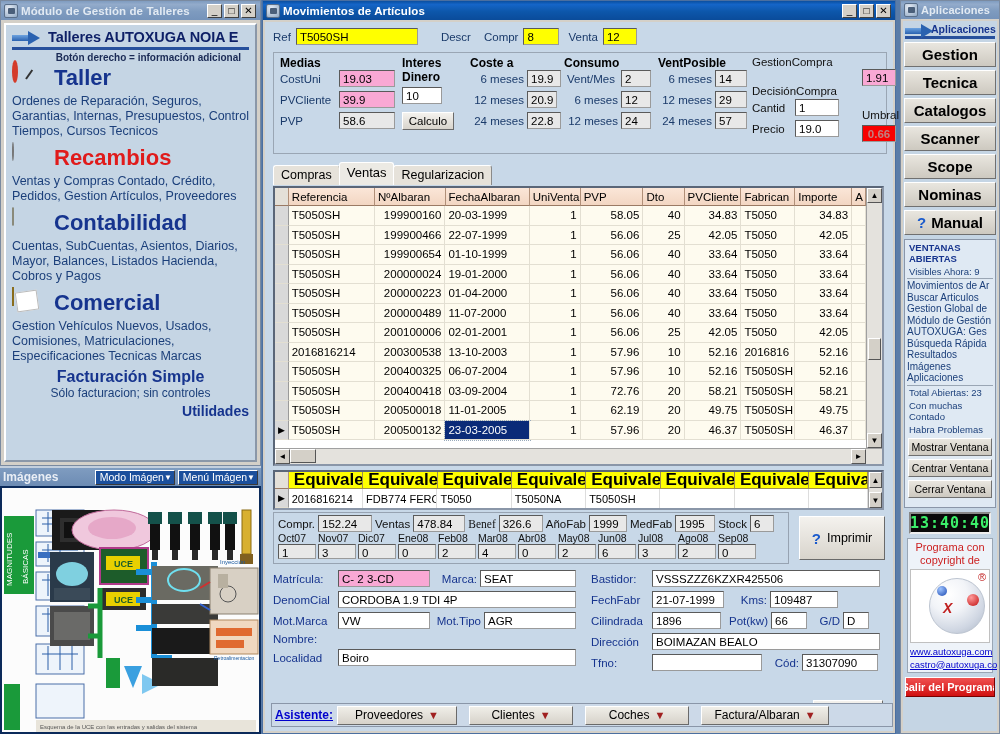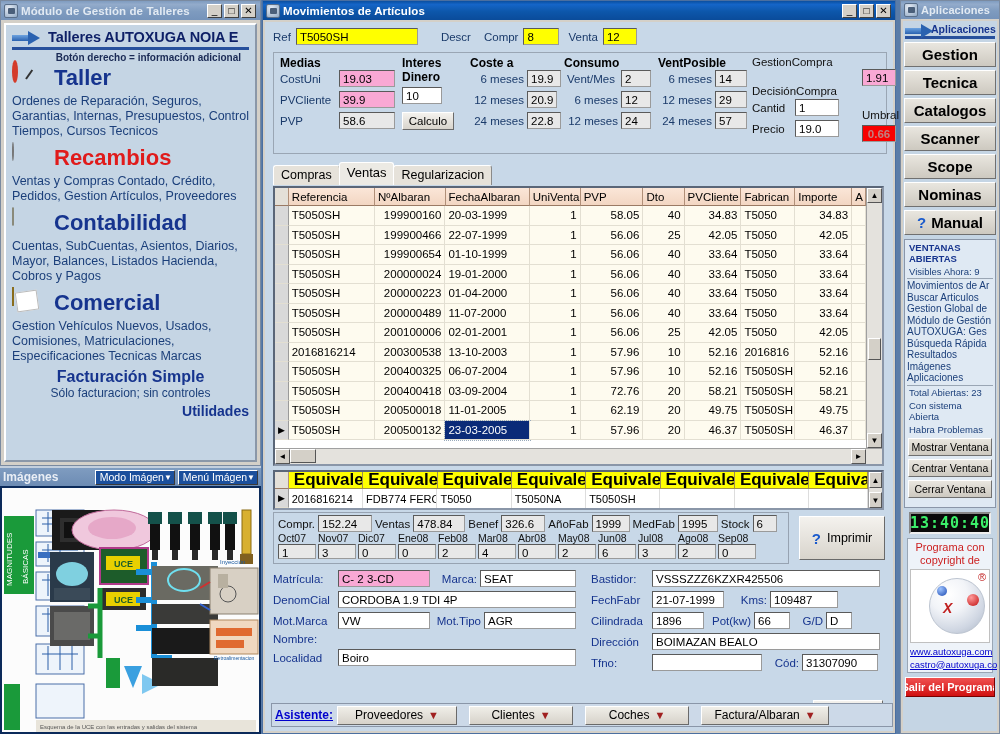--- a/index.html
+++ b/index.html
@@ -749,21 +749,21 @@
           <div class="sb-btn" style="height:16px;position:absolute;bottom:0;left:0;right:0">▼</div>
         </div>
       </div>
 
       <div id="stats">
         <div class="srow" id="summaryRow">
             <span class="lbl" style="color: rgb(17, 17, 17);">Compr.</span>
             <span class="fld gray" style="width: 54px;">152.24</span>
             <span class="lbl" style="color: rgb(17, 17, 17);">Ventas</span>
             <span class="fld gray" style="width: 52px;">478.84</span>
-            <span class="lbl" style="color: rgb(17, 17, 17);">Benef</span>
+            <span class="lbl" style="color: rgb(17, 17, 17); font-family: Liberation Serif, serif;">Benef</span>
             <span class="fld gray" style="width: 44px;">326.6</span>
             <span class="lbl" style="color: rgb(17, 17, 17);">AñoFab</span>
             <span class="fld gray" style="width: 38px;">1999</span>
             <span class="lbl" style="color: rgb(17, 17, 17);">MedFab</span>
             <span class="fld gray" style="width: 40px;">1995</span>
             <span class="lbl" style="color: rgb(17, 17, 17);">Stock</span>
             <span class="fld gray" style="width: 24px;">6</span>
           </div>
         <div class="srow" id="monthsRow" style="gap:2px;padding-top:1px">
             <span class="mcell">
@@ -853,21 +853,21 @@
             <span class="fld" style="width:228px">VSSSZZZ6KZXR425506</span>
           </div>
           <div class="vrow">
             <span class="lbl dark" style="width:58px">FechFabr</span>
             <span class="fld" style="width:72px">21-07-1999</span>
             <span class="lbl dark" style="width:40px;text-align:right">Kms:</span>
             <span class="fld" style="width:68px">109487</span>
           </div>
           <div class="vrow">
             <span class="lbl dark" style="width:58px">Cilindrada</span>
-            <span class="fld" style="width:52px">1896</span>
+            <span class="fld" style="width:69px">1896</span>
             <span class="lbl dark" style="width:44px;text-align:right">Pot(kw)</span>
             <span class="fld" style="width:36px">66</span>
             <span class="lbl dark" style="width:30px;text-align:right">G/D</span>
             <span class="fld" style="width:26px">D</span>
           </div>
           <div class="vrow">
             <span class="lbl dark" style="width:58px">Dirección</span>
             <span class="fld" style="width:228px">BOIMAZAN      BEALO</span>
           </div>
           <div class="vrow">
@@ -935,21 +935,21 @@
             <div class="wl-item">Buscar Articulos</div>
             <div class="wl-item">Gestion Global de</div>
             <div class="wl-item">Módulo de Gestión</div>
             <div class="wl-item">AUTOXUGA:  Ges</div>
             <div class="wl-item">Búsqueda Rápida</div>
             <div class="wl-item">Resultados</div>
             <div class="wl-item">Imágenes</div>
             <div class="wl-item">Aplicaciones</div>
           </div>
         <div class="wl-sub">Total Abiertas: 23</div>
-        <div class="wl-sub" style="line-height:11px">Con sistema Abierta</div>
+        <div class="wl-sub" style="line-height:11px">Con muchas Contado</div>
         <div class="wl-sub" style="line-height:11px;margin-bottom:2px">Habra Problemas</div>
         <div class="rbtn small">Mostrar Ventana</div>
         <div class="rbtn small">Centrar Ventana</div>
         <div class="rbtn small" style="margin-bottom:8px">Cerrar Ventana</div>
       </div>
 
       <div id="clock">13:40:40</div>
 
       <div id="copy">
         <div class="copy-txt">Programa con</div>

